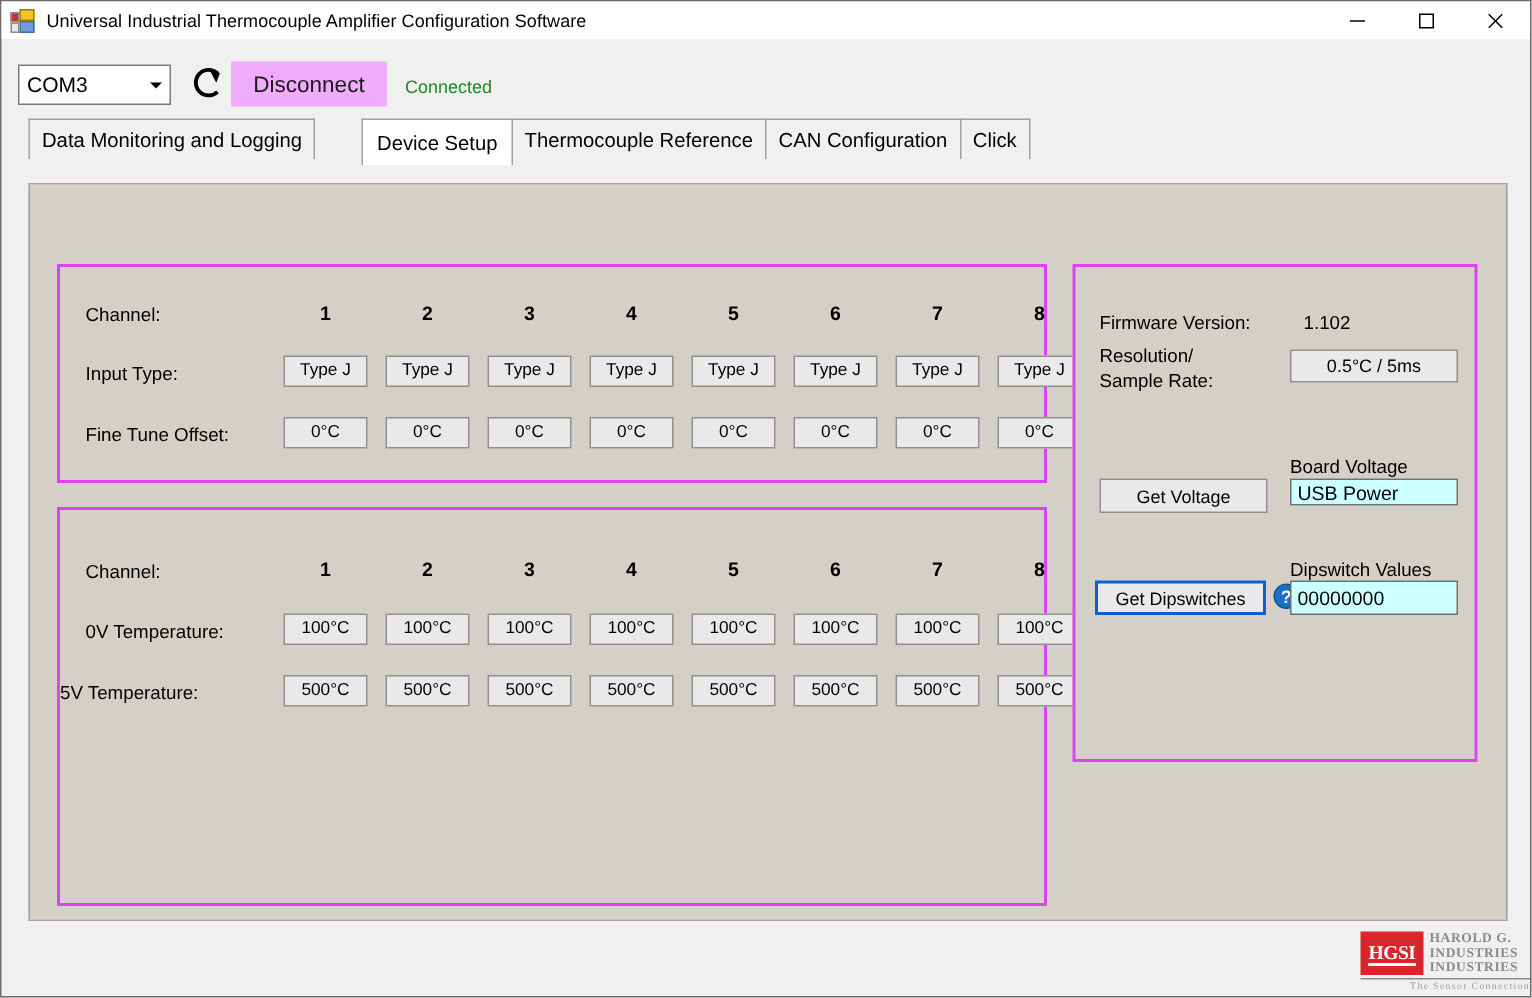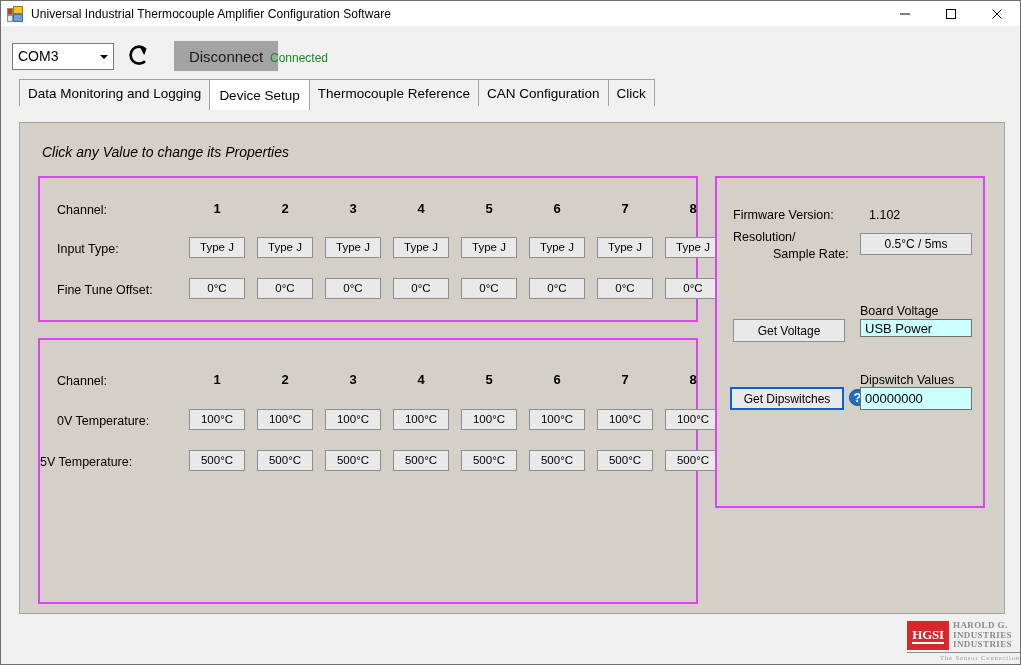--- a/index.html
+++ b/index.html
@@ -57,23 +57,23 @@
     position:absolute; right:5px; top:11px;
     width:0;height:0;border-left:4px solid transparent;border-right:4px solid transparent;
     border-top:4px solid #000;
   }
   #refresh-btn {
     position:absolute; left:122px; top:43px; width:28px; height:28px;
     transform: translateY(-28px);
     display:flex;align-items:center;justify-content:center;
   }
   #disconnect-btn {
-    position:absolute; left:172px; top:42px; width:104px; height:30px;
+    position:absolute; left:152px; top:42px; width:104px; height:30px;
     transform: translateY(-27px);
-    background:#a3a3a3; border:none;
+    background:#f0abfc; border:none;
     font-size:15px; color:#1a1a1a;
     display:flex;align-items:center;justify-content:center;
   }
   #conn-status {
     position:absolute; left:268px; top:22px; height:20px;
     font-size:12px; color:#1a8a23; line-height:20px;
   }
 
   
   #tabstrip {
@@ -84,20 +84,21 @@
     height:27px; background:#f0f0f0; border:1px solid #a0a0a0;
     border-bottom:none;
     font-size:13.5px; color:#000;
     display:flex;align-items:center; padding:0 8px;
     margin-right:-1px; position:relative;
   }
   .tab.active {
     background:#ffffff; height:31px; z-index:3;
     border-color:#a0a0a0;
     padding:0 9px;
+    margin-left:32px;
   }
 
   
   #tabpage {
     position:absolute; left:18px; top:121px; width:986px; height:492px;
     background:#d4d0c8; border:1px solid #a0a0a0;
     z-index:1;
   }
   #tabpage-inner {
     position:absolute; left:0;top:0;right:0;bottom:0; background:#d4d0c8;
@@ -251,21 +252,20 @@
         <span>CAN Configuration</span>
       </div>
     <div class="tab">
         <span>Click</span>
       </div>
   </div>
 
   <div id="tabpage">
    <div id="tabpage-inner">
 
-    <div id="hint-text">Click any Value to change its Properties</div>
 
     <div class="groupbox" id="group-inputs">
       <div class="row-label" style="left:17px; top:25px;">Channel:</div>
 
       <div class="chan-head" style="left:149px; top:23px;">1</div>
       <div class="chan-head" style="left:217px; top:23px;">2</div>
       <div class="chan-head" style="left:285px; top:23px;">3</div>
       <div class="chan-head" style="left:353px; top:23px;">4</div>
       <div class="chan-head" style="left:421px; top:23px;">5</div>
       <div class="chan-head" style="left:489px; top:23px;">6</div>
@@ -324,21 +324,21 @@
       <div class="val-btn" style="left:489px; top:110px;">500°C</div>
       <div class="val-btn" style="left:557px; top:110px;">500°C</div>
       <div class="val-btn" style="left:625px; top:110px;">500°C</div>
     </div>
 
     <div class="groupbox" id="group-info">
       <div class="info-label" style="left:16px; top:30px;">Firmware Version:</div>
       <div class="info-value" style="left:152px; top:30px;">1.102</div>
 
       <div class="info-label" style="left:16px; top:52px;">Resolution/</div>
-      <div class="info-label" style="left:16px; top:69px;margin-left:40px;">Sample Rate:</div>
+      <div class="info-label" style="left:16px; top:69px;">Sample Rate:</div>
       <div class="gray-btn" style="left:143px; top:55px; width:112px; height:22px;">0.5°C / 5ms</div>
 
       <div class="field-cap" style="left:143px; top:126px;">Board Voltage</div>
       <div class="gray-btn" style="left:16px; top:141px; width:112px; height:23px;">Get Voltage</div>
       <div class="cyan-field" style="left:143px; top:141px; width:112px; height:18px;">USB Power</div>
 
       <div class="field-cap" style="left:143px; top:195px;">Dipswitch Values</div>
       <div class="gray-btn focused" style="left:13px; top:209px; width:114px; height:23px;">Get Dipswitches</div>
       <div id="help-icon" style="left:132px; top:211px;">?</div>
       <div class="cyan-field" style="left:143px; top:209px; width:112px; height:23px;">00000000</div>

